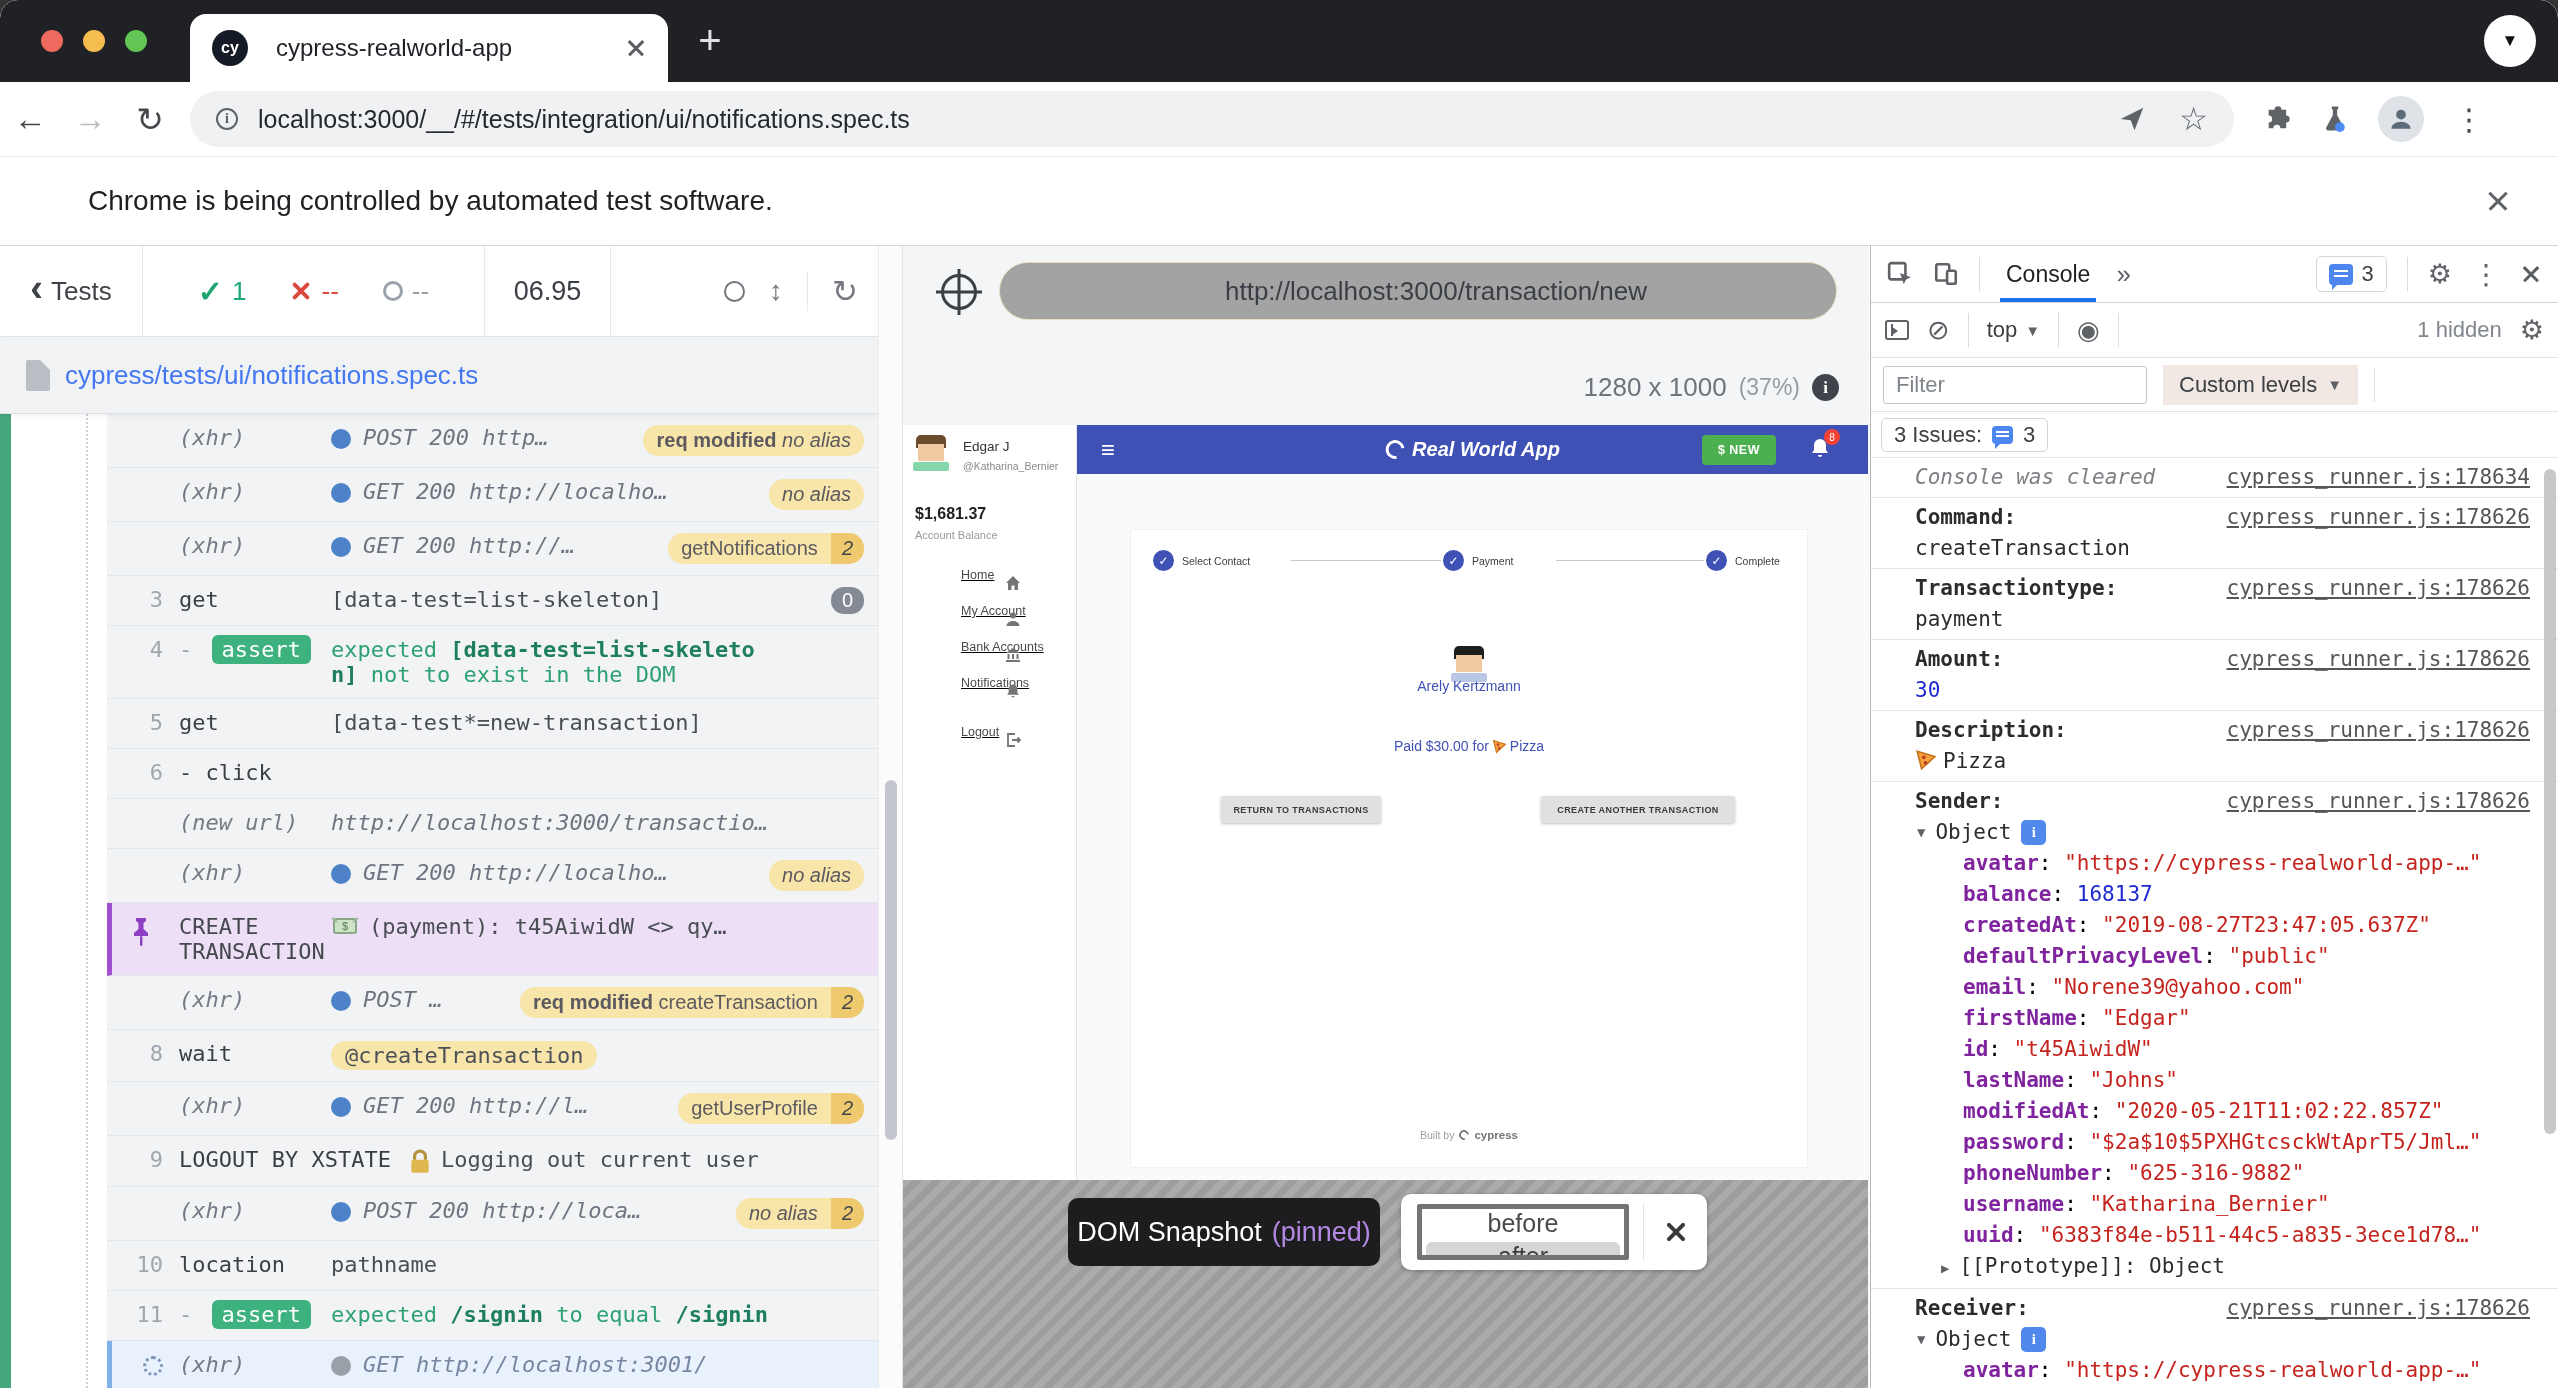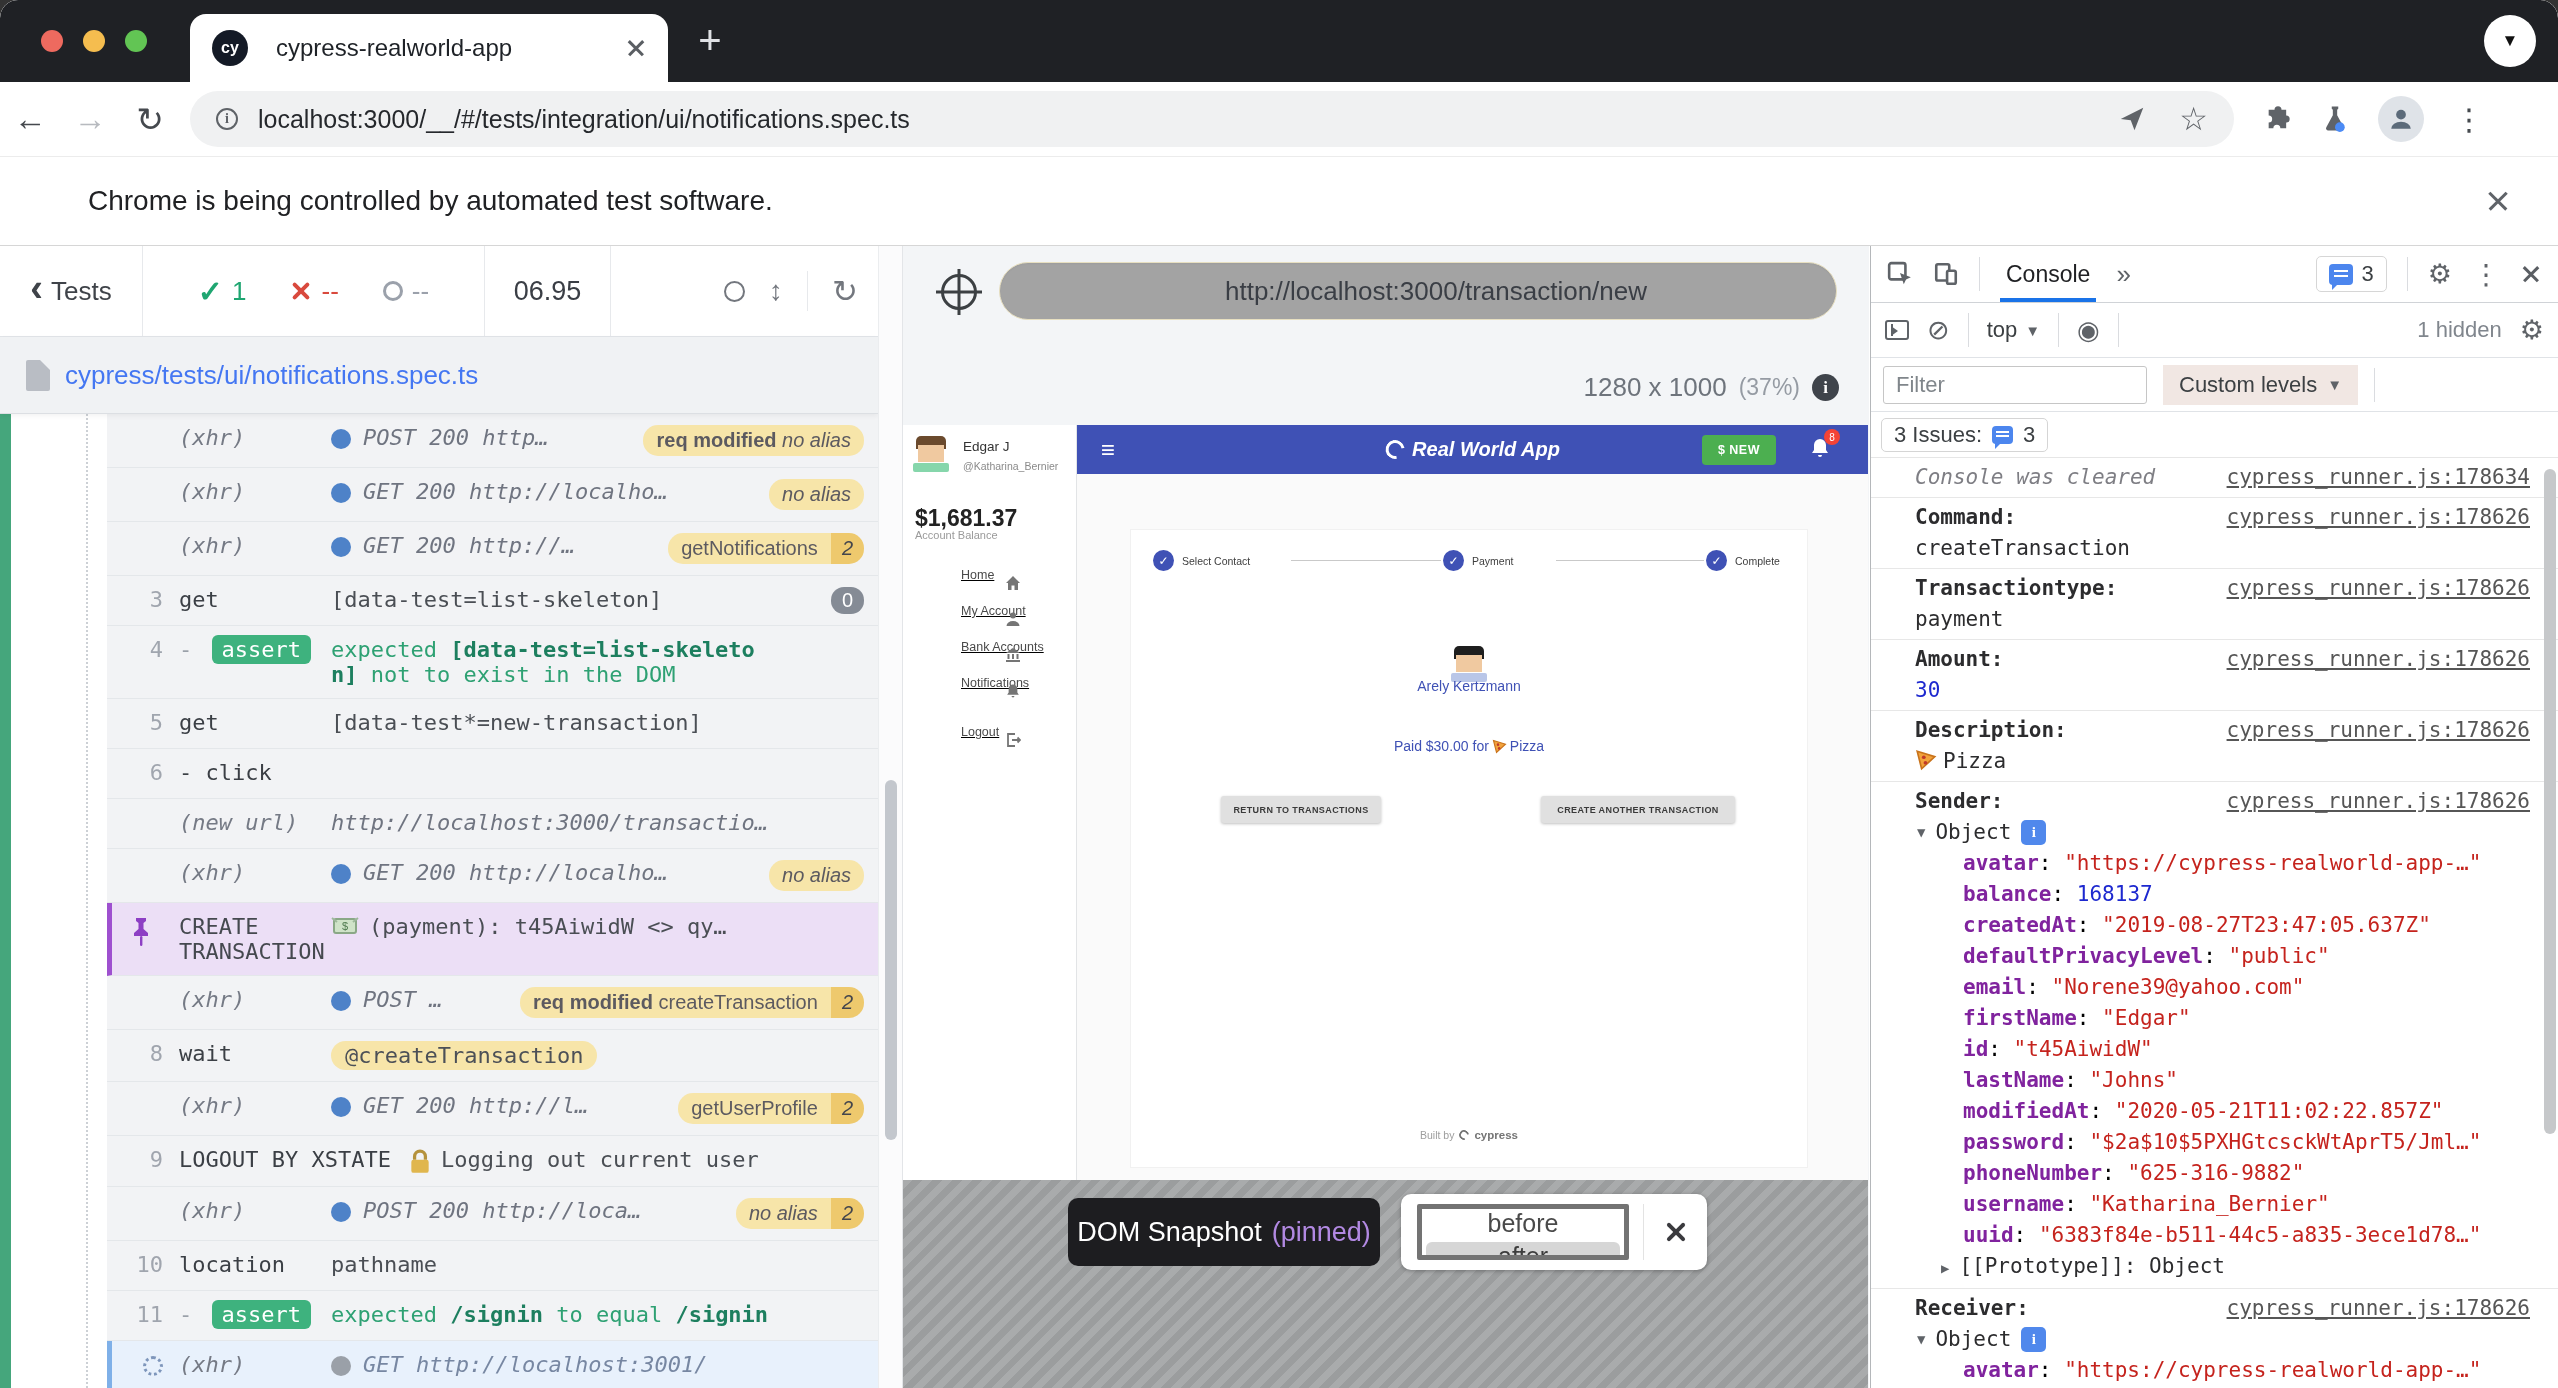--- a/index.html
+++ b/index.html
@@ -105,24 +105,24 @@
   .dims-size { font-size:26px; color:#6e747c; }
   .dims-zoom { font-size:23px; color:#959ba3; }
   .dims-info { width:27px; height:27px; border-radius:50%; background:#3f444b; color:#fff; font-size:17px; font-weight:bold; font-family:"Liberation Serif",serif; display:flex; align-items:center; justify-content:center; }
   .viewport { position:absolute; left:0; top:179px; width:965px; height:755px; background:#fafafa; overflow:hidden; }
   .sb { position:absolute; left:0; top:0; width:174px; height:100%; background:#fff; border-right:1px solid #e2e4e6; }
   .pxav { position:relative; width:36px; height:36px; }
   .pxav .hair { position:absolute; left:3px; top:0; right:3px; height:13px; background:#6b4a2d; border-radius:5px 5px 0 0; }
   .pxav .face { position:absolute; left:5px; top:9px; right:5px; height:17px; background:#f0c9a0; }
   .pxav .shirt { position:absolute; left:0; bottom:0; width:100%; height:9px; border-radius:2px; background:#86d6ab; }
   .pxav.dark .hair { background:#1e1e1e; } .pxav.dark .shirt { background:#b9c6e8; }
-  .sb-who { position:absolute; left:10px; top:10px; display:flex; gap:14px;align-items:flex-end; }
+  .sb-who { position:absolute; left:10px; top:10px; display:flex; gap:14px; }
   .sb-name { font-size:13.5px; color:#333; padding-top:4px; }
   .sb-handle { font-size:10.5px; color:#8a8a8a; margin-top:6px; }
-  .sb-balance { position:absolute; left:12px; top:80px; font-size:23px; font-weight:bold; color:#222; }
+  .sb-balance { position:absolute; left:12px; top:80px; font-size:16px; font-weight:bold; color:#222; }
   .sb-bal-label { position:absolute; left:12px; top:104px; font-size:11px; color:#9a9a9a; }
   .sb-nav { position:absolute; left:0; top:132px; width:100%; }
   .sb-item { position:relative; height:36px; display:flex; align-items:center;text-decoration:underline; }
   .sb-item svg { position:absolute; left:22px; }
   .sb-item span { margin-left:58px; font-size:12.5px; color:#4a4a4a; }
   .sb-item.last { margin-top:13px; }
   .app-head { position:absolute; left:174px; right:0; top:0; height:49px; background:#3f51b5; display:flex; align-items:center; }
   .burger { margin-left:24px; color:#fff; font-size:24px; }
   .brand { position:absolute; left:50%; transform:translateX(-50%); display:flex; align-items:center; gap:8px; color:#fff; font-size:20px; font-weight:bold; font-style:italic; }
   .cyring { width:19px; height:19px; border:3.5px solid #fff; border-radius:50%; border-right-color:transparent; transform:rotate(35deg); }

